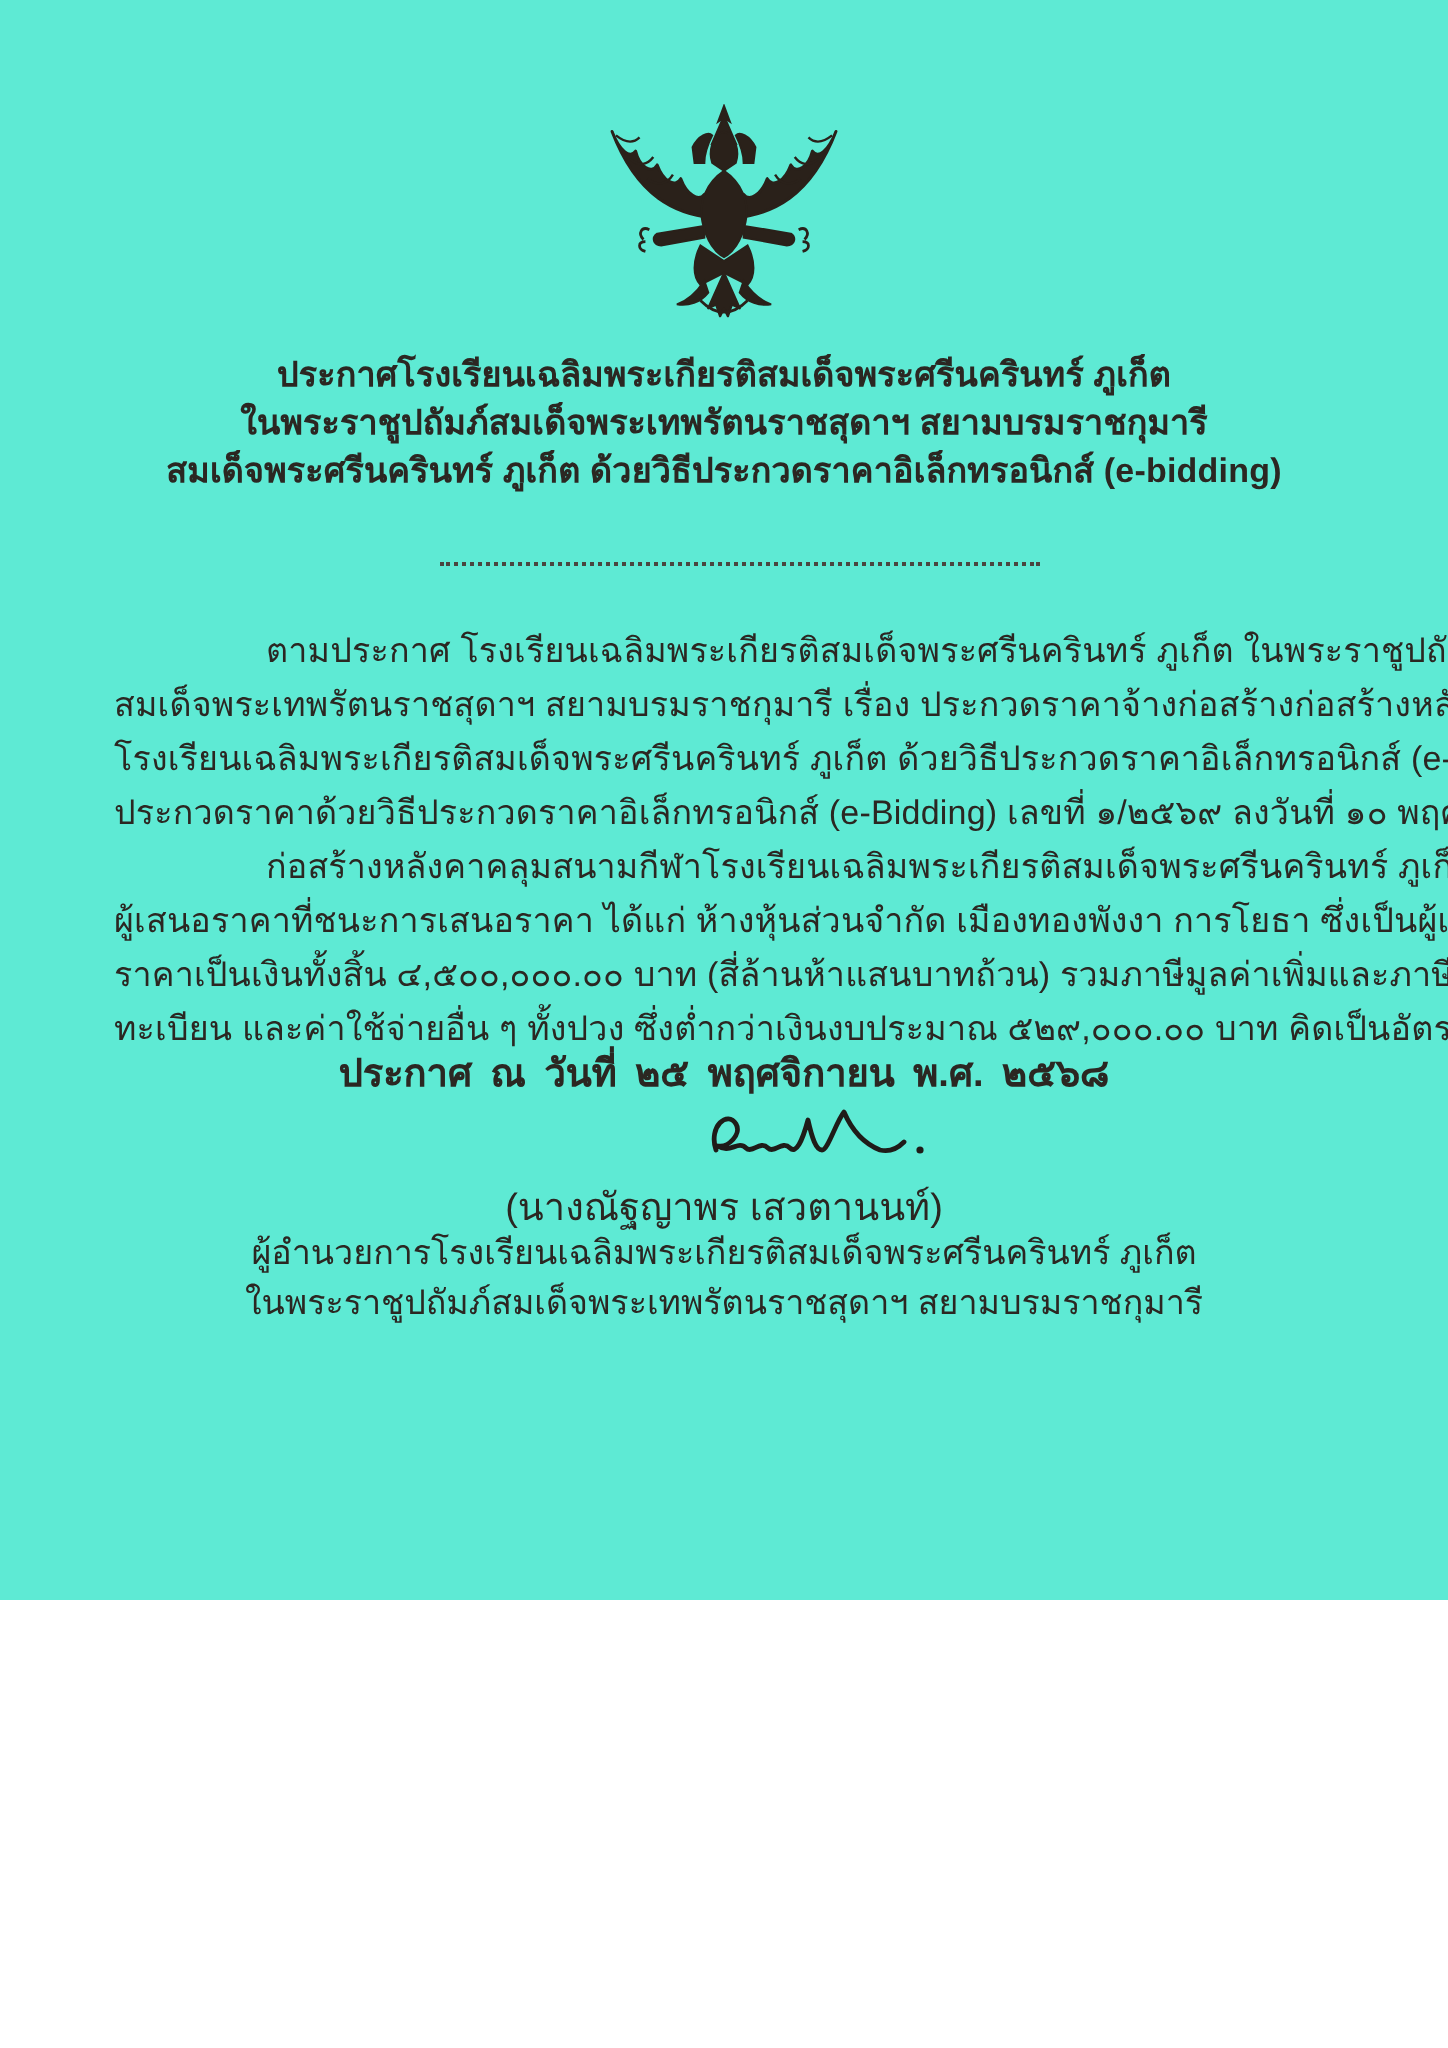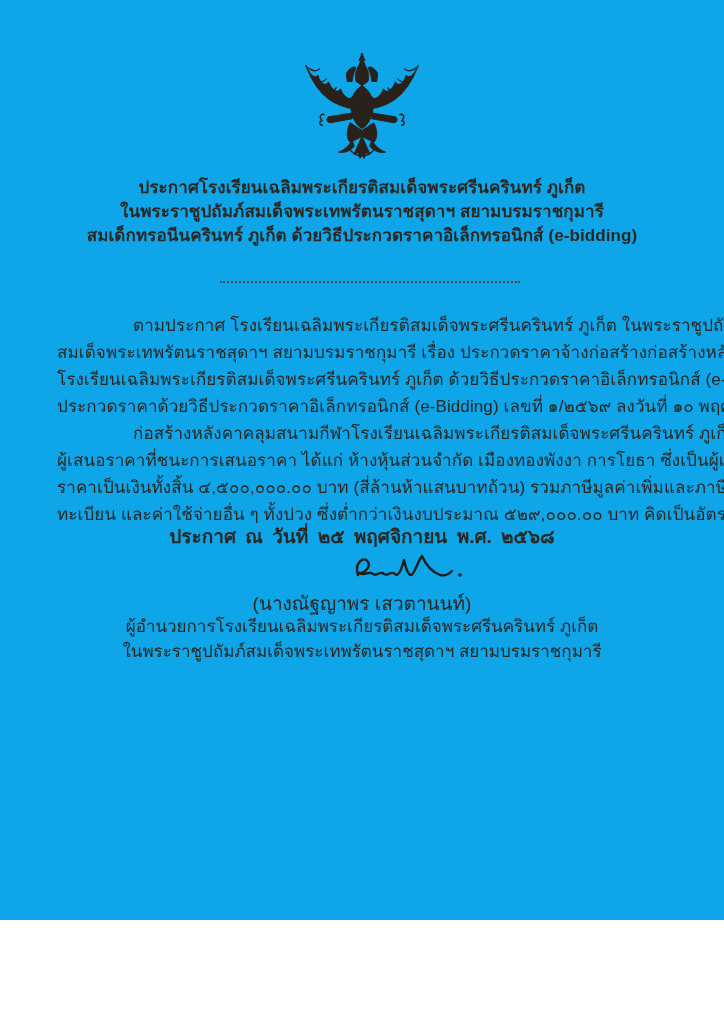--- a/index.html
+++ b/index.html
@@ -3,22 +3,22 @@
 <meta charset="utf-8">
 <style>
   html, body {
     margin: 0;
     padding: 0;
     background: #ffffff;
   }
   .page {
     position: relative;
     width: 724px;
-    height: 920px;
-    background: #0ea5e9;
+    height: 800px;
+    background: #5eead4;
     font-family: "Liberation Sans", "DejaVu Sans", sans-serif;
     color: #2b2722;
     overflow: hidden;
   }
   .emblem {
     position: absolute;
     top: 52px;
     left: 50%;
     transform: translateX(-50%);
     width: 138px;
@@ -144,21 +144,21 @@
 
         <path d="M70 86 L62 104 L66 102 L68 108 L70 104 L72 108 L74 102 L78 104 Z" stroke-width="1.2" stroke-linejoin="round"></path>
         <path d="M58 100 C62 104 66 106 70 106 C74 106 78 104 82 100" fill="none" stroke-width="1.4"></path>
       </g>
     </svg>
   </div>
 
   <div class="header">
     <div class="h-line">ประกาศโรงเรียนเฉลิมพระเกียรติสมเด็จพระศรีนครินทร์ ภูเก็ต</div>
     <div class="h-line">ในพระราชูปถัมภ์สมเด็จพระเทพรัตนราชสุดาฯ สยามบรมราชกุมารี</div>
-    <div class="h-line">สมเด็กทรอนีนครินทร์ ภูเก็ต ด้วยวิธีประกวดราคาอิเล็กทรอนิกส์ (e-bidding)</div>
+    <div class="h-line">สมเด็จพระศรีนครินทร์ ภูเก็ต ด้วยวิธีประกวดราคาอิเล็กทรอนิกส์ (e-bidding)</div>
   </div>
 
   <div class="dotted-line"></div>
 
   <div class="body-text">
     <div class="body-line indent">ตามประกาศ โรงเรียนเฉลิมพระเกียรติสมเด็จพระศรีนครินทร์ ภูเก็ต ในพระราชูปถัมภ์</div>
     <div class="body-line">สมเด็จพระเทพรัตนราชสุดาฯ สยามบรมราชกุมารี เรื่อง ประกวดราคาจ้างก่อสร้างก่อสร้างหลังคาคลุมสนามกีฬา</div>
     <div class="body-line">โรงเรียนเฉลิมพระเกียรติสมเด็จพระศรีนครินทร์ ภูเก็ต ด้วยวิธีประกวดราคาอิเล็กทรอนิกส์ (e-bidding) และเอกสาร</div>
     <div class="body-line">ประกวดราคาด้วยวิธีประกวดราคาอิเล็กทรอนิกส์ (e-Bidding) เลขที่ ๑/๒๕๖๙ ลงวันที่ ๑๐ พฤศจิกายน ๒๕๖๘ นั้น</div>
     <div class="body-line indent">ก่อสร้างหลังคาคลุมสนามกีฬาโรงเรียนเฉลิมพระเกียรติสมเด็จพระศรีนครินทร์ ภูเก็ต จำนวน ๑ งาน</div>

